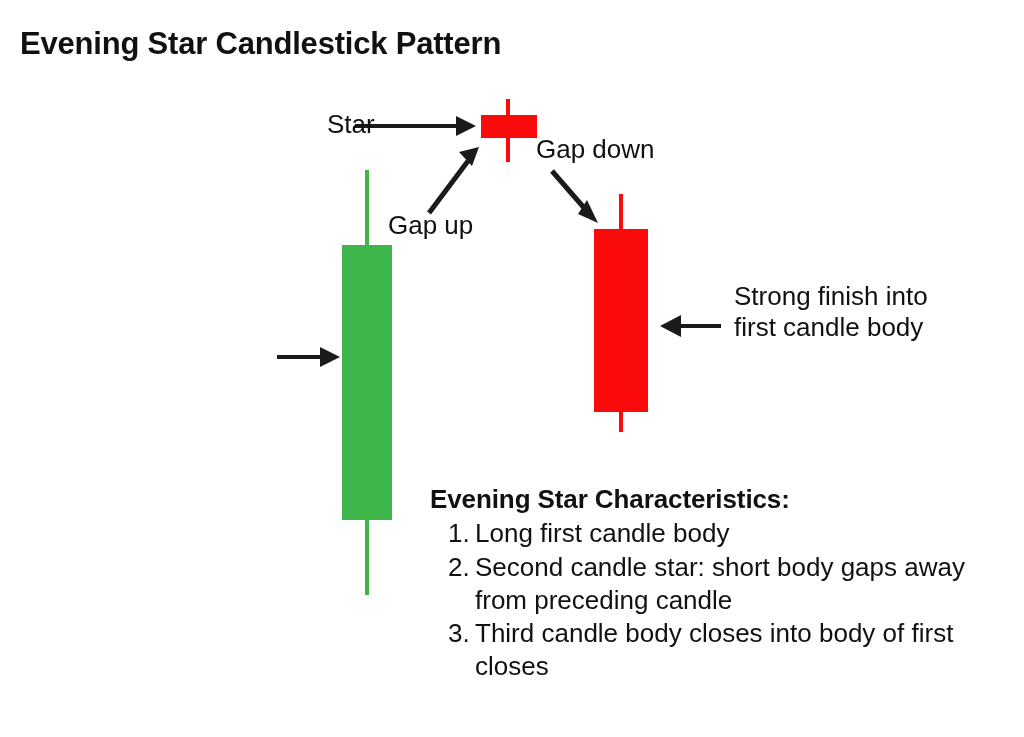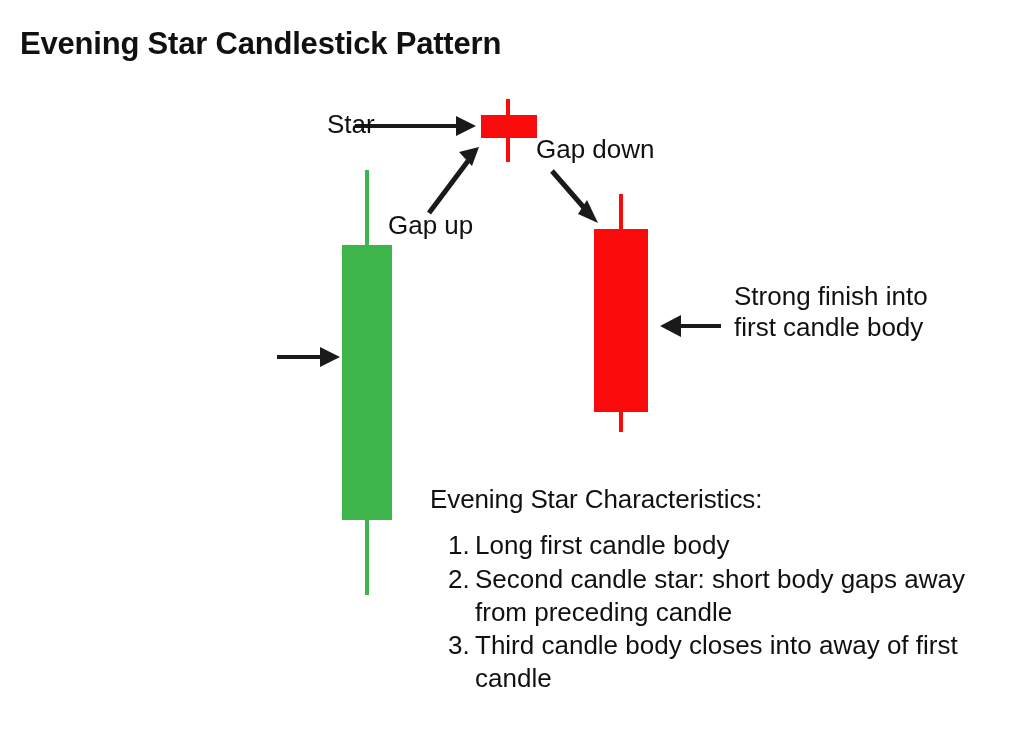--- a/index.html
+++ b/index.html
@@ -52,23 +52,23 @@
   .char-block {
     position: absolute;
     left: 430px;
     top: 483px;
     width: 580px;
     font-size: 26px;
     line-height: 1.28;
     color: #111111;
   }
   .char-heading {
-    font-weight: normal;
+    font-weight: bold;
     font-size: 26px;
-    margin: 0 0 13px 0;
+    margin: 0 0 1px 0;
     letter-spacing: -0.1px;
   }
   .char-list {
     list-style: none;
     margin: 0;
     padding: 0;
   }
   .char-list li {
     display: flex;
     align-items: flex-start;
@@ -151,18 +151,18 @@
       <li>
         <span class="char-num">1.</span>
         <span class="char-text">Long first candle body</span>
       </li>
       <li>
         <span class="char-num">2.</span>
         <span class="char-text">Second candle star: short body gaps away from preceding candle</span>
       </li>
       <li>
         <span class="char-num">3.</span>
-        <span class="char-text">Third candle body closes into away of first candle</span>
+        <span class="char-text">Third candle body closes into body of first closes</span>
       </li>
     </ul>
   </div>
 
 </div>
 
 </body></html>

